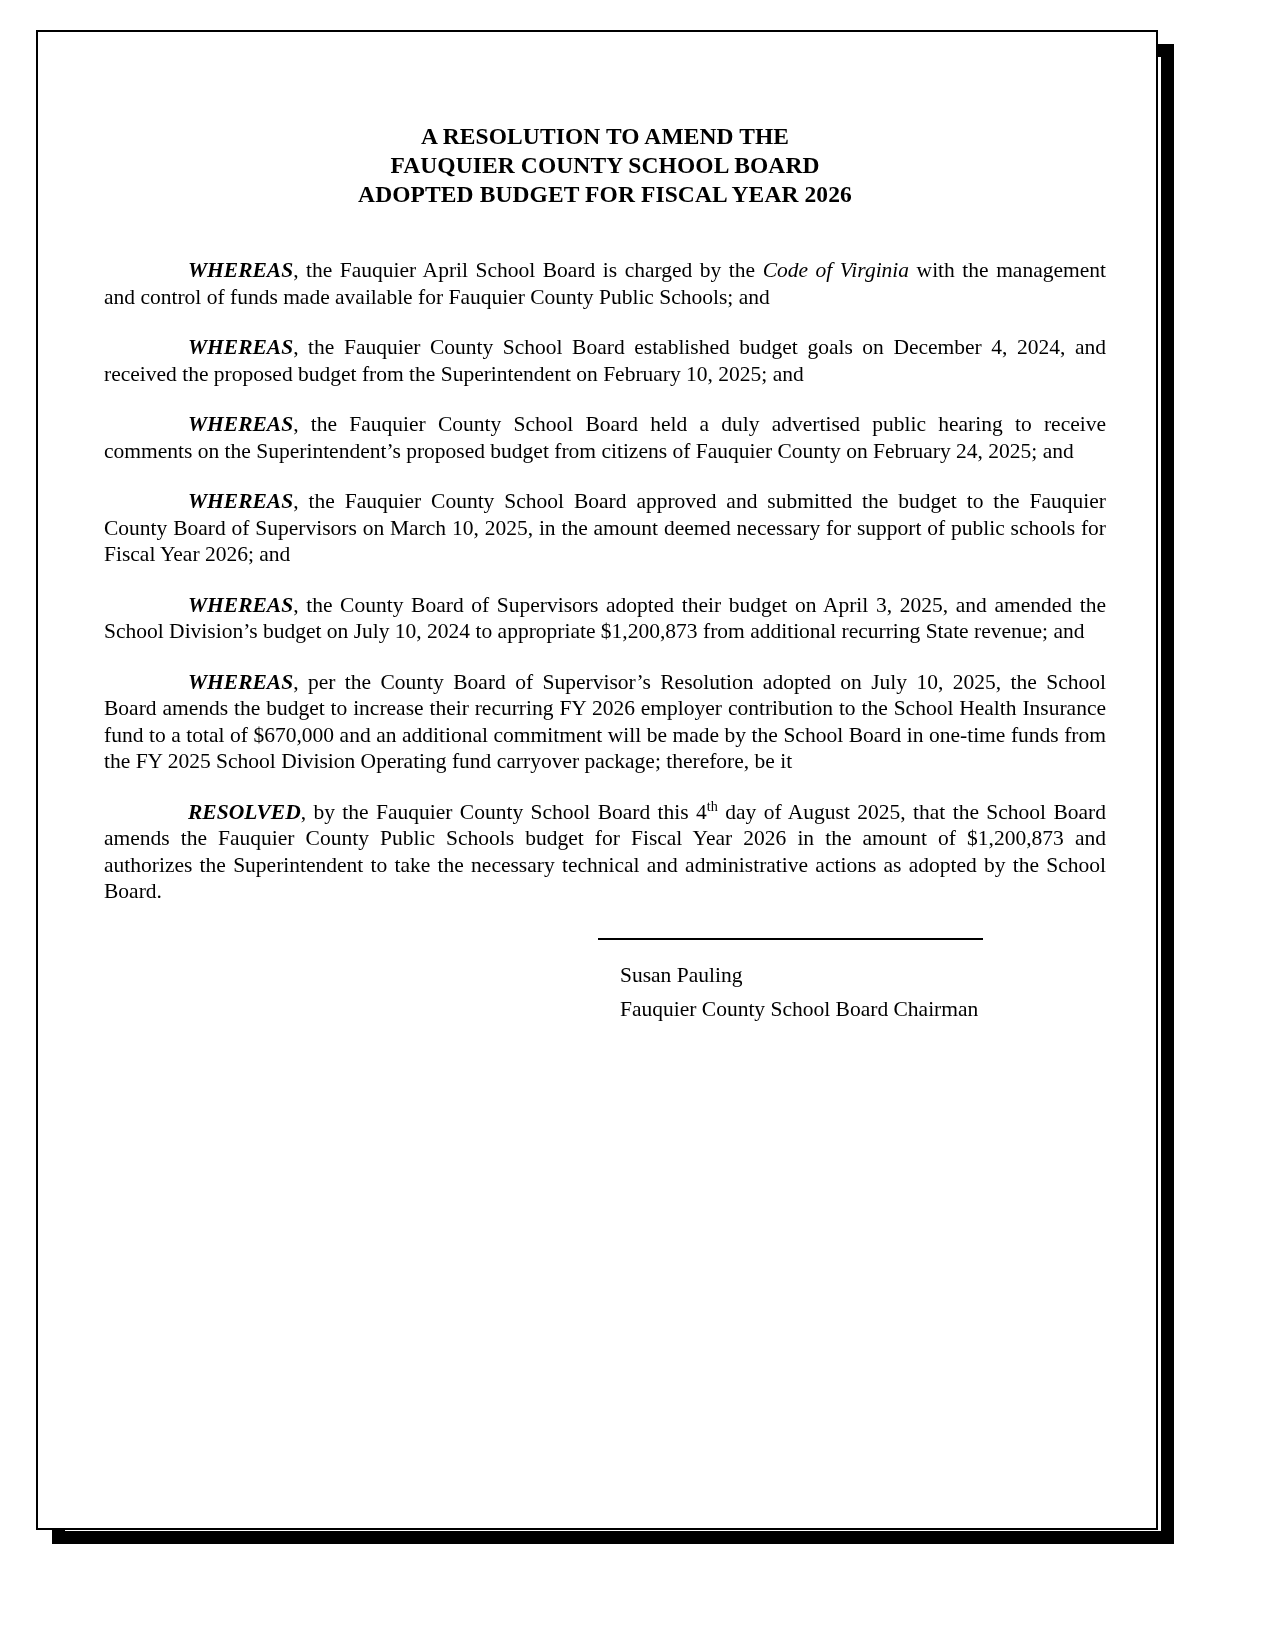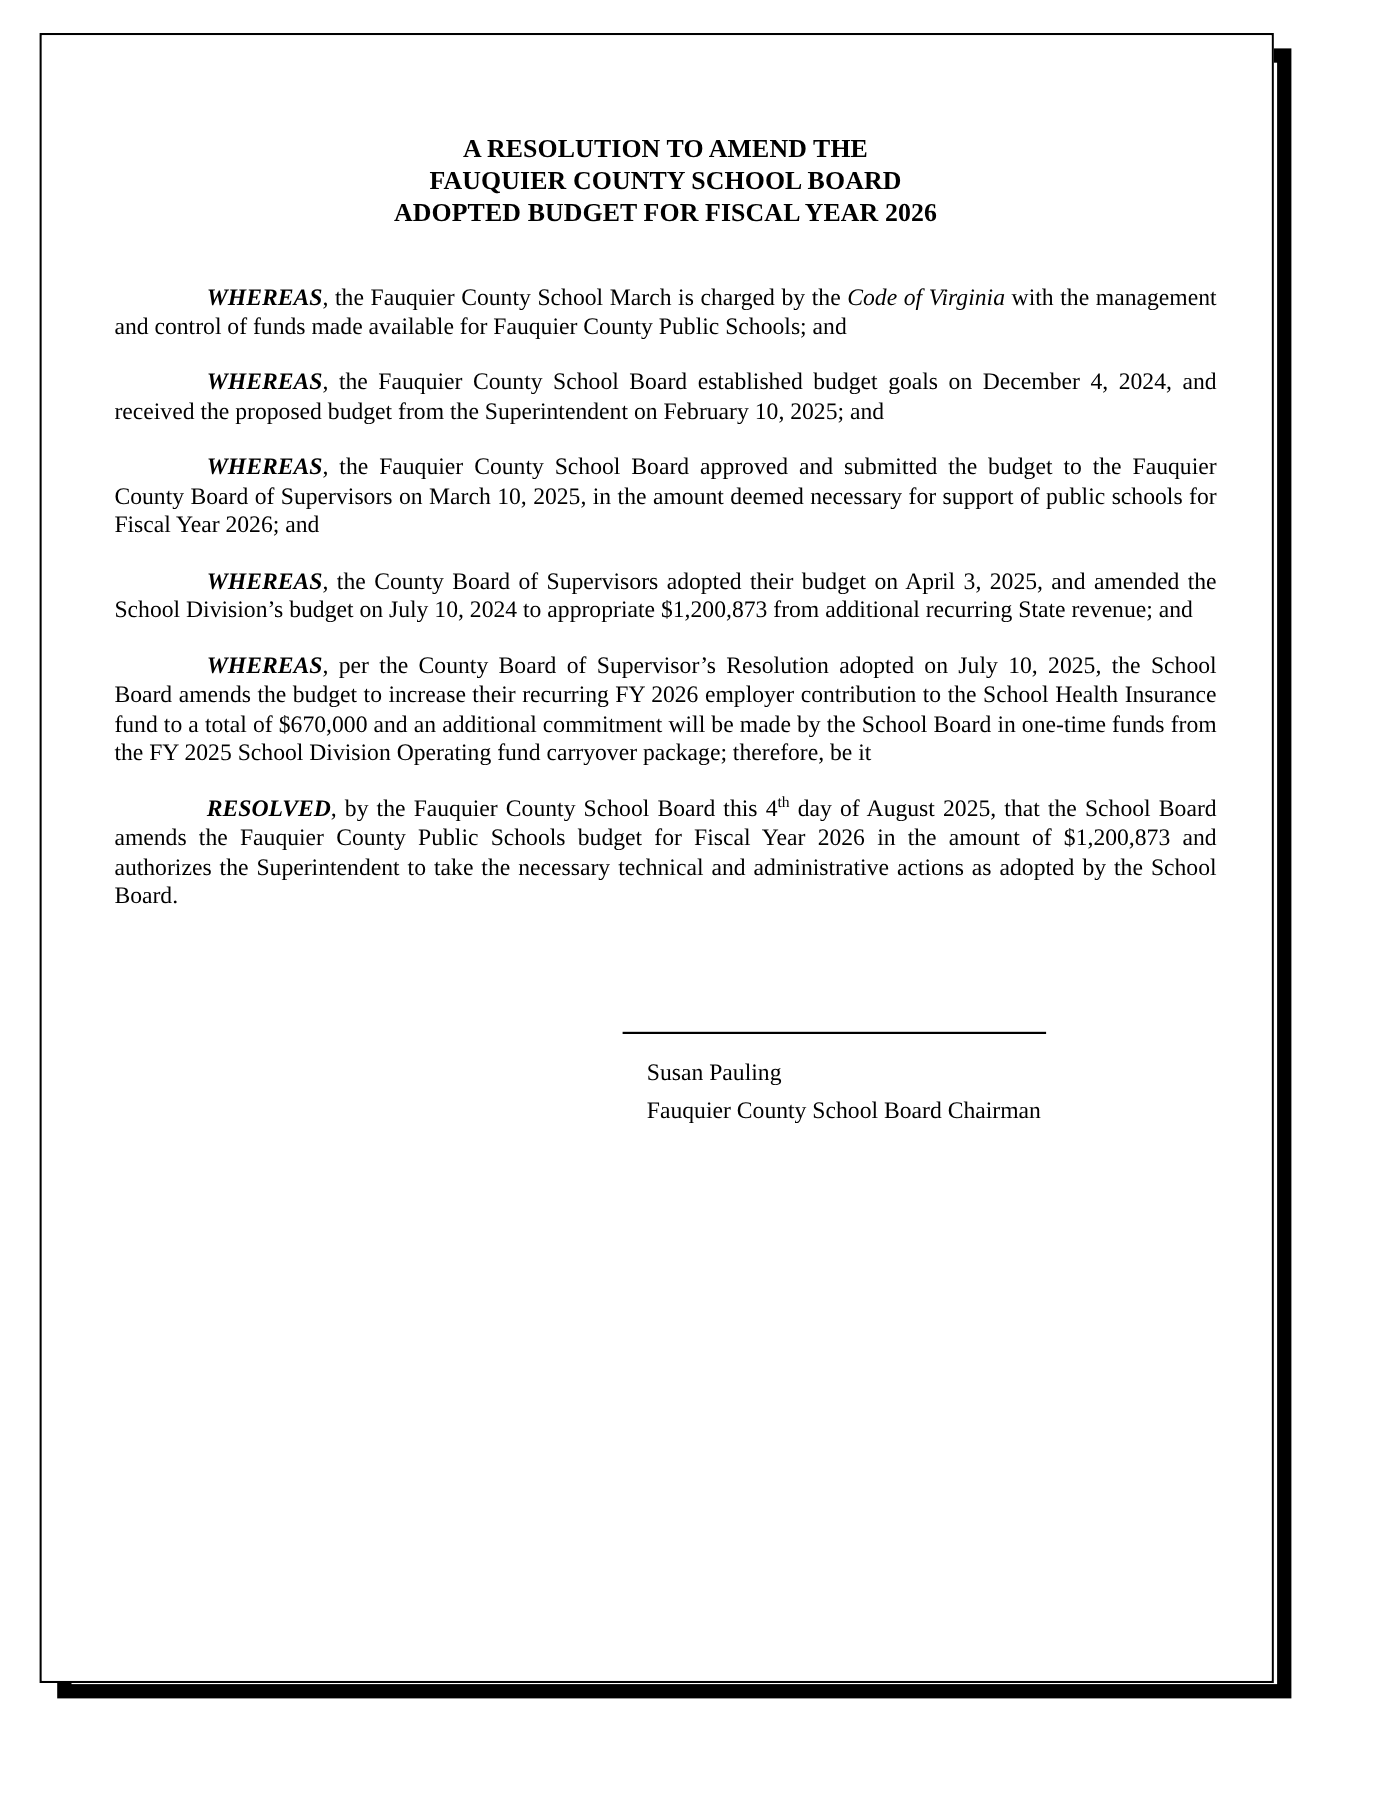--- a/index.html
+++ b/index.html
@@ -108,21 +108,21 @@
   .ital { font-style: italic; }
   sup.ord {
     font-size: 0.66em;
     vertical-align: super;
     line-height: 0;
   }
 
   
   .signature {
     position: absolute;
-    left: 528px;
+    left: 560px;
     top: 906px;
     width: 460px;
   }
   .sig-rule {
     width: 385px;
     height: 0;
     border-top: 2.5px solid #000000;
     margin: 0 0 18px 0;
   }
   .sig-line {
@@ -146,24 +146,25 @@
     <div class="content">
 
       <h1 class="doc-title">
         <span class="tline">A RESOLUTION TO AMEND THE</span>
         <span class="tline">FAUQUIER COUNTY SCHOOL BOARD</span>
         <span class="tline">ADOPTED BUDGET FOR FISCAL YEAR 2026</span>
       </h1>
 
       <div class="body-block">
 
-        <p class="para"><span class="lead">WHEREAS</span><span>, the Fauquier County School March is charged by the </span><span class="ital">Code of Virginia</span><span> with the management and control of funds made available for Fauquier County Public Schools; and</span></p>
+        <p class="para"><span class="lead">WHEREAS</span><span>, the Fauquier April School Board is charged by the </span><span class="ital">Code of Virginia</span><span> with the management and control of funds made available for Fauquier County Public Schools; and</span></p>
 
         <p class="para"><span class="lead">WHEREAS</span><span>, the Fauquier County School Board established budget goals on December 4, 2024, and received the proposed budget from the Superintendent on February 10, 2025; and</span></p>
 
+        <p class="para"><span class="lead">WHEREAS</span><span>, the Fauquier County School Board held a duly advertised public hearing to receive comments on the Superintendent’s proposed budget from citizens of Fauquier County on February 24, 2025; and</span></p>
 
         <p class="para"><span class="lead">WHEREAS</span><span>, the Fauquier County School Board approved and submitted the budget to the Fauquier County Board of Supervisors on March 10, 2025, in the amount deemed necessary for support of public schools for Fiscal Year 2026; and</span></p>
 
         <p class="para"><span class="lead">WHEREAS</span><span>, the County Board of Supervisors adopted their budget on April 3, 2025, and amended the School Division’s budget on July 10, 2024 to appropriate $1,200,873 from additional recurring State revenue; and</span></p>
 
         <p class="para"><span class="lead">WHEREAS</span><span>, per the County Board of Supervisor’s Resolution adopted on July 10, 2025, the School Board amends the budget to increase their recurring FY 2026 employer contribution to the School Health Insurance fund to a total of $670,000 and an additional commitment will be made by the School Board in one-time funds from the FY 2025 School Division Operating fund carryover package; therefore, be it</span></p>
 
         <p class="para"><span class="lead">RESOLVED</span><span>, by the Fauquier County School Board this 4</span><sup class="ord">th</sup><span> day of August 2025, that the School Board amends the Fauquier County Public Schools budget for Fiscal Year 2026 in the amount of $1,200,873 and authorizes the Superintendent to take the necessary technical and administrative actions as adopted by the School Board.</span></p>
 
       </div>

